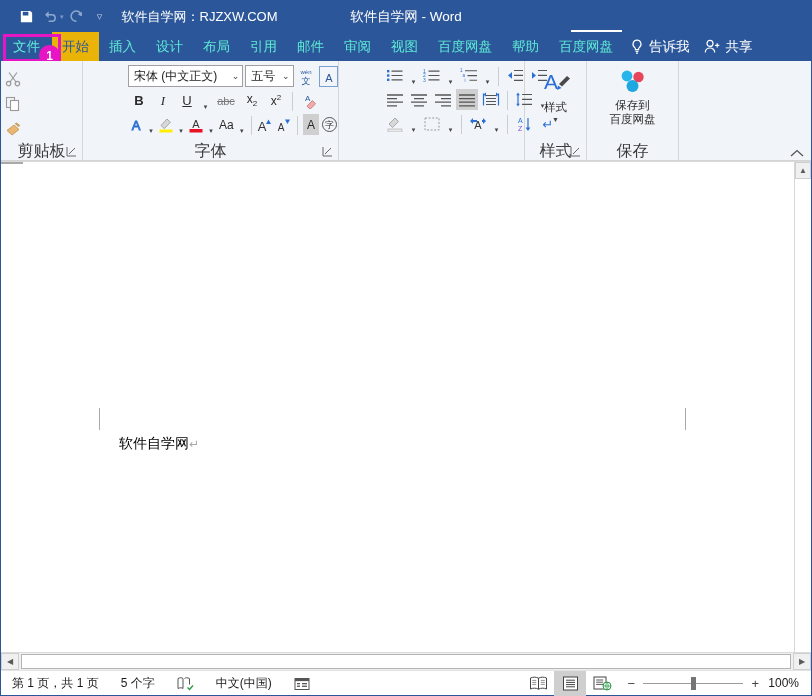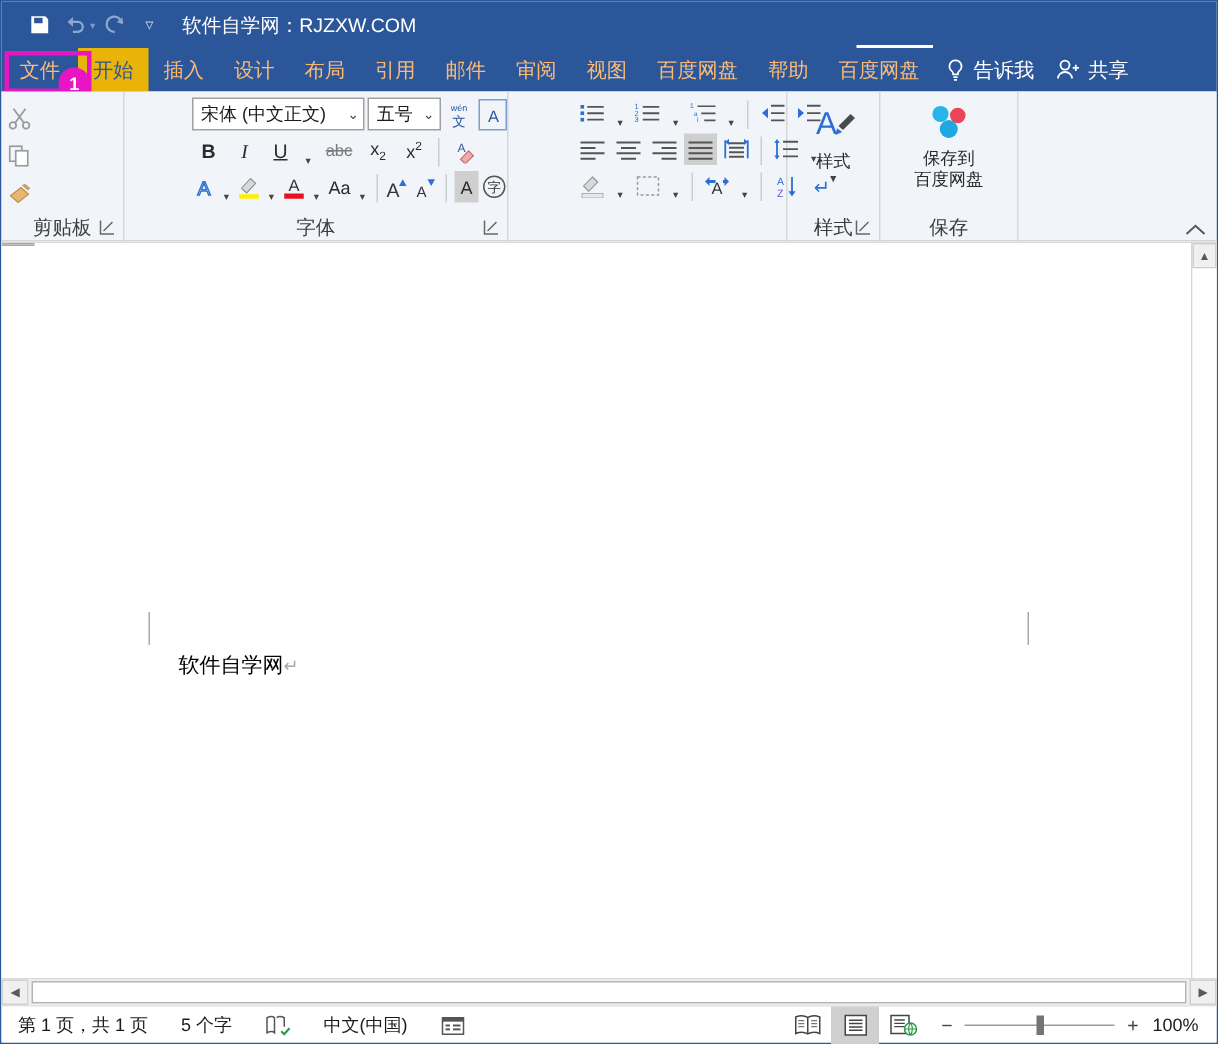--- a/index.html
+++ b/index.html
@@ -50,21 +50,21 @@
     width: 45px; height: 31px; display: flex;
     align-items: center; justify-content: center; color: #ffffff;
   }
 
   
   .tabbar {
     height: 29px; background: #2b579a; display: flex;
     align-items: flex-end; position: relative; flex: none;
   }
   .tab {
-    font-size: 13.5px; color: #fdba74; height: 29px;
+    font-size: 13.5px; color: #5eead4; height: 29px;
     padding: 0 10px; display: flex; align-items: center; white-space: nowrap;
   }
   .tab.file { padding: 0 12px; }
   .tab.active { background: #eab308; color: #2b579a; }
   .tab-icon { display: flex; align-items: center; gap: 5px; padding: 0 7px; height: 29px; color:#fff; font-size:13.5px;}
   .bulb { width: 14px; height: 16px; }
   .share-ic { width: 17px; height: 15px; }
 
   
   .hl-box {
@@ -83,21 +83,21 @@
     height: 100px; background: #f1f5fa; flex: none;
     display: flex; position: relative; border-bottom: 1px solid #d4d4d4;
   }
   .group {
     height: 100px; position: relative; display: flex;
     flex-direction: column; border-right: 1px solid #d6d6d6;
   }
   .group:last-child { border-right: none; }
   .group-body { flex: 1 1 auto; display: flex; align-items: flex-start; padding-top: 4px; }
   .group-label {
-    height: 19px; font-size: 13px; color: #3b3b3b;
+    height: 19px; font-size: 16px; color: #3b3b3b;
     display: flex; align-items: center; justify-content: center;
     position: relative;
     text-align: center;
   }
   .dialog-launcher {
     position: absolute; right: 4px; bottom: 3px;
     width: 12px; height: 12px; color: #666;
   }
 
   
@@ -241,20 +241,21 @@
       <div class="qat-btn dim">
         <svg width="15" height="15" viewBox="0 0 16 16">
             <path fill="none" stroke="#8fa9ce" stroke-width="1.6" d="M13 7A5.4 5.4 0 1 0 8 13"></path>
             <path fill="#8fa9ce" d="M13.4 2.6 13.9 7.4 9.4 6.2z"></path>
           </svg>
       </div>
       <div class="qat-dd">▿</div>
       <div class="qat-title">软件自学网：RJZXW.COM</div>
     </div>
 
+    <div class="title-center">软件自学网  -  Word</div>
 
     <div class="win-right">
       <div class="signin">登录</div>
       <div class="ribbon-display">
         <svg width="16" height="15" viewBox="0 0 16 15">
             <rect x="1.5" y="1.5" width="13" height="12" fill="none" stroke="#ffffff" stroke-width="1.2"></rect>
             <rect x="1.5" y="1.5" width="13" height="3.5" fill="#ffffff"></rect>
           </svg>
       </div>
       <div class="wbtn">

